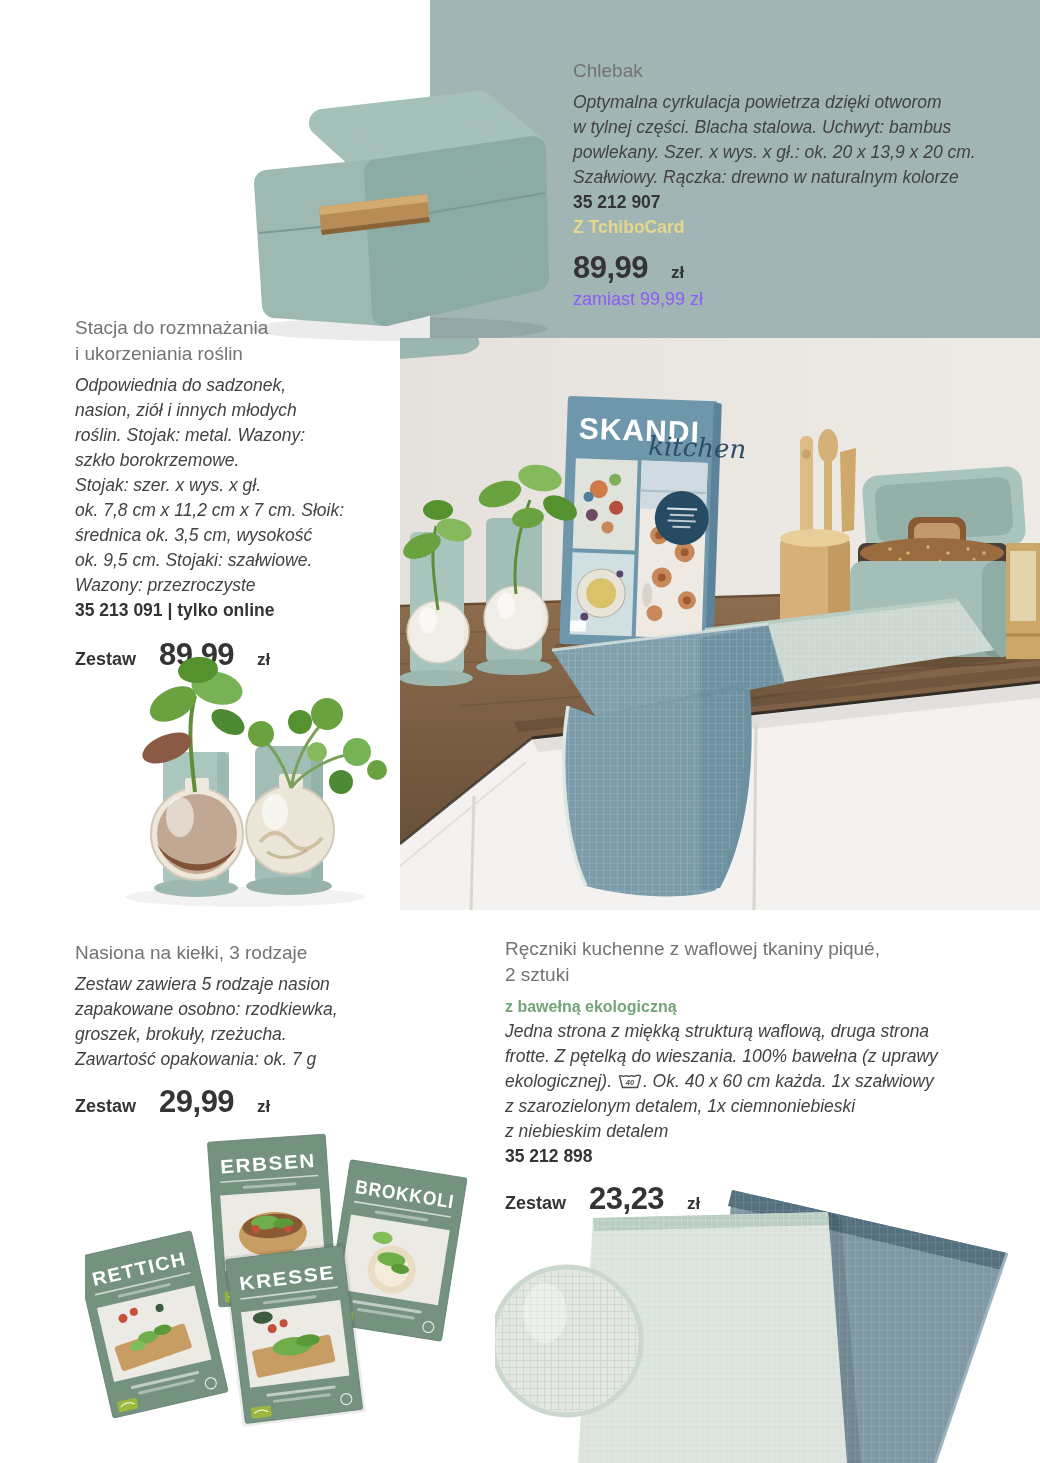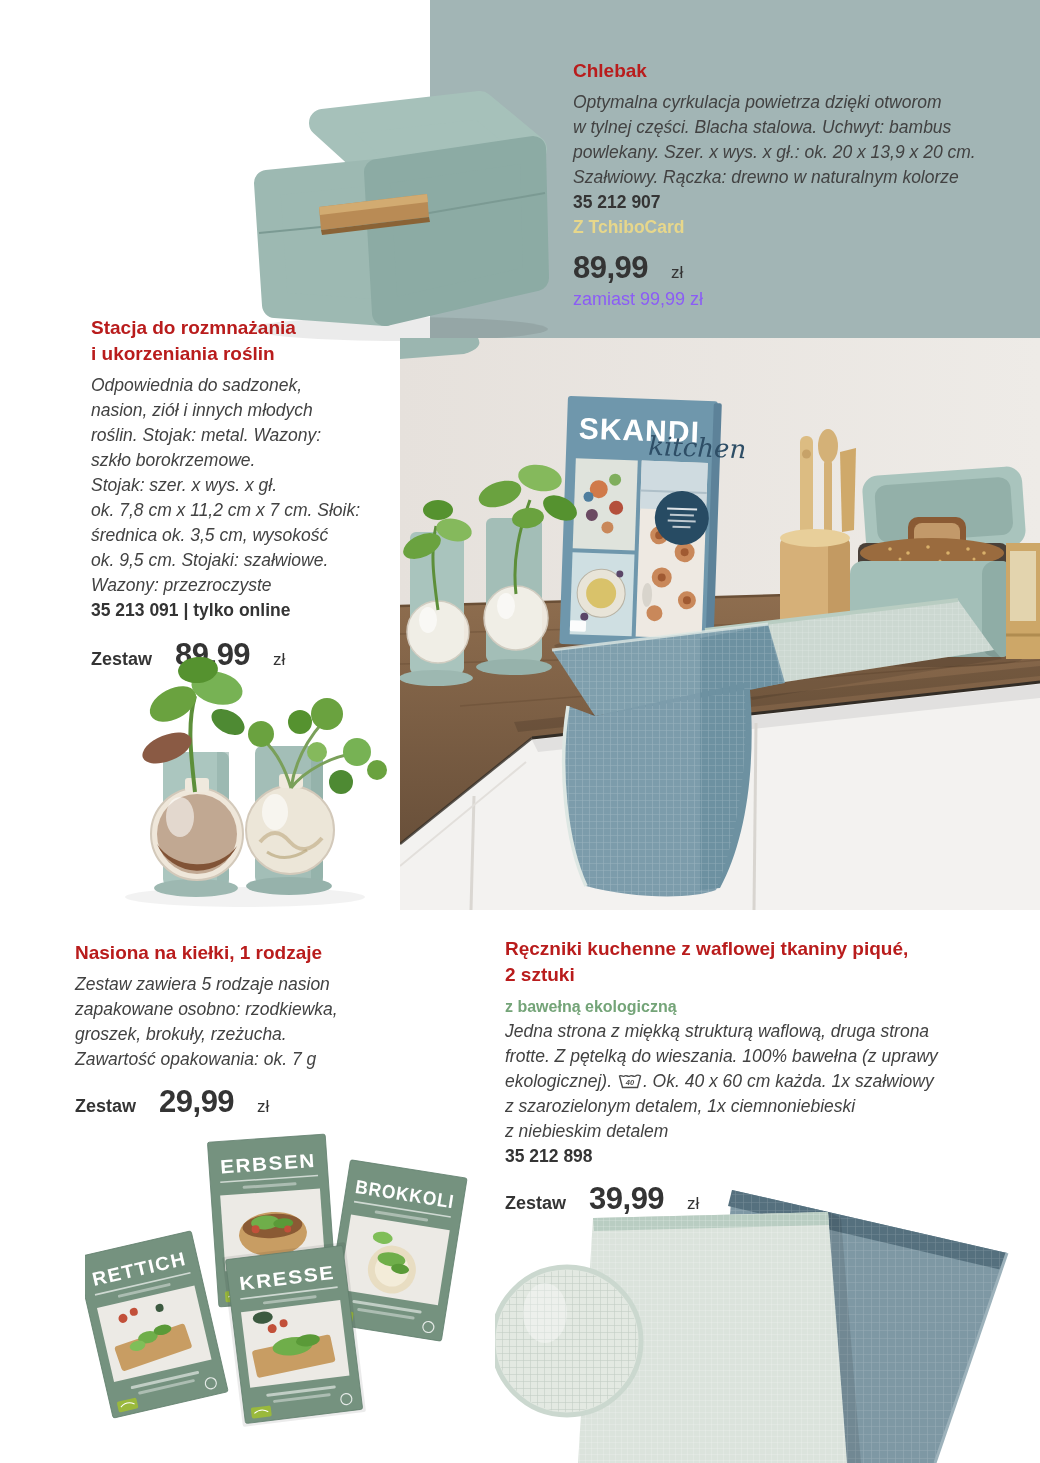--- a/index.html
+++ b/index.html
@@ -1,30 +1,30 @@
 <!DOCTYPE html>
 <html><head>
 <meta charset="utf-8">
 <style>
   html,body{margin:0;padding:0;background:#fff;}
   .page{position:relative;width:1040px;height:1463px;background:#ffffff;overflow:hidden;
         font-family:"Liberation Sans","DejaVu Sans",sans-serif;color:#3e3e3e;}
   .band{position:absolute;left:430px;top:0;width:610px;height:338px;background:#a2b5b5;}
   .photo{position:absolute;}
   .tblock{position:absolute;}
-  .tblock h2{margin:0 0 6px 0;font-size:19px;line-height:26px;font-weight:bold;color:#b91c1c;white-space:pre-line;}
+  .tblock h2{margin:0 0 6px 0;font-size:19px;line-height:26px;font-weight:normal;color:#737373;white-space:pre-line;}
   .tblock p{margin:0;}
   .desc{font-size:17.5px;line-height:25px;color:#424242;white-space:pre-line;font-style:italic;}
   .sku{font-size:17.5px;line-height:25px;font-weight:bold;color:#343434;}
   .card{font-size:17.5px;line-height:25px;font-weight:bold;color:#e7d78b;}
   .eco{font-size:16px;line-height:25px;font-weight:bold;color:#74a478;margin:0;}
   .price{display:flex;align-items:baseline;gap:23px;margin-top:10px;}
   .price .set{font-size:18px;font-weight:bold;color:#343434;}
   .price .amount{font-size:31px;font-weight:bold;color:#343434;letter-spacing:-0.5px;}
-  .price .cur{font-size:17px;font-weight:normal;color:#343434;}
+  .price .cur{font-size:17px;font-weight:bold;color:#343434;}
   .old{font-size:18px;line-height:26px;color:#8b5cf6;}
   .wash-icon{display:inline-block;vertical-align:-2px;margin:0 1px;}
   svg text{font-family:"Liberation Sans","DejaVu Sans",sans-serif;}
   .script-text{font-family:"DejaVu Serif","Liberation Serif",serif;font-style:italic;}
 </style>
 </head>
 <body>
 
 <div class="page">
 
@@ -54,21 +54,21 @@
 Szałwiowy. Rączka: drewno w naturalnym kolorze</p>
     <p class="sku">35 212 907</p>
     <p class="card">Z TchiboCard</p>
     <div class="price">
       <span class="amount">89,99</span>
       <span class="cur">zł</span>
     </div>
     <p class="old">zamiast 99,99 zł</p>
   </section>
 
-  <section class="tblock" style="left:75px;top:315px;width:330px;margin-left:16px;">
+  <section class="tblock" style="left:75px;top:315px;width:330px;">
     <h2>Stacja do rozmnażania
 i ukorzeniania roślin</h2>
     <p class="desc">Odpowiednia do sadzonek,
 nasion, ziół i innych młodych
 roślin. Stojak: metal. Wazony:
 szkło borokrzemowe.
 Stojak: szer. x wys. x gł.
 ok. 7,8 cm x 11,2 cm x 7 cm. Słoik:
 średnica ok. 3,5 cm, wysokość
 ok. 9,5 cm. Stojaki: szałwiowe.
@@ -265,21 +265,21 @@
       <path d="M152,312 L368,286 L385,345 L195,378 Z" fill="#7f9fad"></path>
       <path d="M168,368 C158,430 166,505 186,548 C230,560 290,562 316,552 C338,498 350,420 344,345 L195,378 Z" fill="#7c9cab"></path>
       <path d="M300,300 L368,288 L383,345 L350,352 C356,430 346,502 320,550 L300,552 Z" fill="#6d91a1"></path>
       <path d="M152,312 L368,286 L385,345 L195,378 Z M168,368 C158,430 166,505 186,548 C230,560 290,562 316,552 C338,498 350,420 344,345 L195,378 Z" fill="url(#waffle)"></path>
       <path d="M168,368 C158,430 166,505 186,548" stroke="#dde7e3" stroke-width="3.5" fill="none"></path>
       <path d="M152,312 L368,286" stroke="#dde7e3" stroke-width="3" fill="none" opacity="0.8"></path>
     </g>
   </svg>
 
   <section class="tblock" style="left:75px;top:940px;width:360px;">
-    <h2>Nasiona na kiełki, 1 rodzaje</h2>
+    <h2>Nasiona na kiełki, 3 rodzaje</h2>
     <p class="desc">Zestaw zawiera 5 rodzaje nasion
 zapakowane osobno: rzodkiewka,
 groszek, brokuły, rzeżucha.
 Zawartość opakowania: ok. 7 g</p>
     <div class="price" style="margin-top:12px;">
       <span class="set">Zestaw</span>
       <span class="amount">29,99</span>
       <span class="cur">zł</span>
     </div>
   </section>
@@ -372,21 +372,21 @@
 frotte. Z pętelką do wieszania. 100% bawełna (z uprawy
 ekologicznej). </span><svg class="wash-icon" width="24" height="17" viewBox="0 0 24 17">
           <path d="M1.5,4 C3,2.5 4.5,5.5 6.5,4 C8.5,2.5 10,5.5 12,4 C14,2.5 15.5,5.5 17.5,4 C19,2.8 21,3 22.5,4 L19.5,15.5 L4.5,15.5 Z" fill="none" stroke="#4a4a4a" stroke-width="1.4"></path>
           <text x="12" y="13" text-anchor="middle" font-size="7.5" font-weight="bold" fill="#4a4a4a">40</text>
         </svg><span>. Ok. 40 x 60 cm każda. 1x szałwiowy
 z szarozielonym detalem, 1x ciemnoniebieski
 z niebieskim detalem</span></p>
     <p class="sku">35 212 898</p>
     <div class="price" style="margin-top:12px;">
       <span class="set">Zestaw</span>
-      <span class="amount">39,99</span>
+      <span class="amount">23,23</span>
       <span class="cur">zł</span>
     </div>
   </section>
 
   <svg class="photo" style="left:495px;top:1178px;" width="545" height="285" viewBox="0 0 545 285">
     <defs>
       <pattern id="waffleD2" width="8" height="8" patternUnits="userSpaceOnUse">
         <path d="M0,0H8M0,0V8" stroke="#ffffff" stroke-opacity="0.18" stroke-width="1.2" fill="none"></path>
       </pattern>
       <pattern id="waffleL2" width="6" height="6" patternUnits="userSpaceOnUse">

